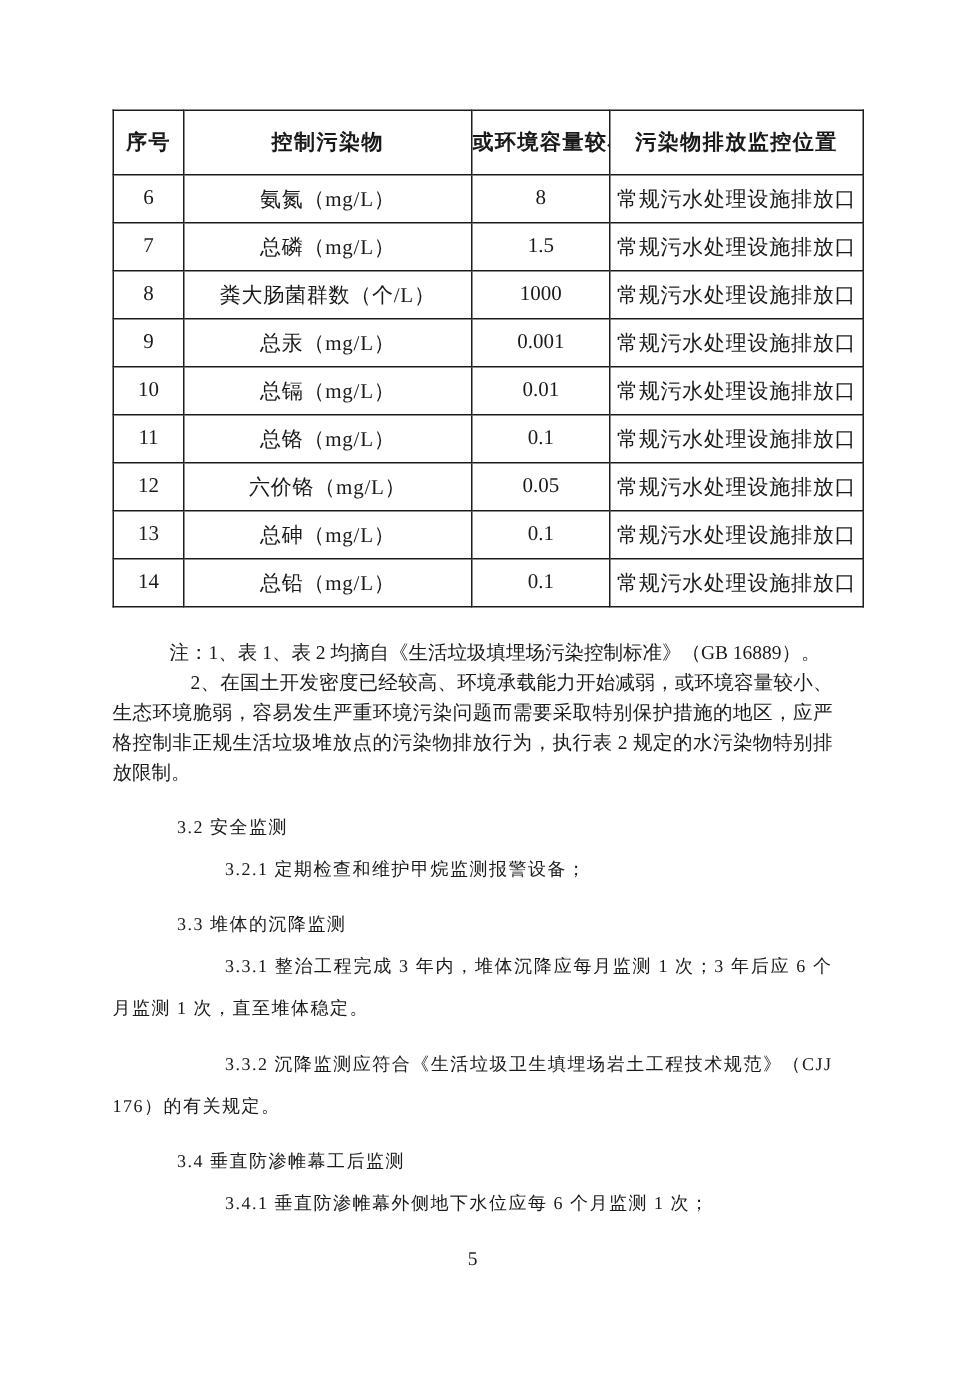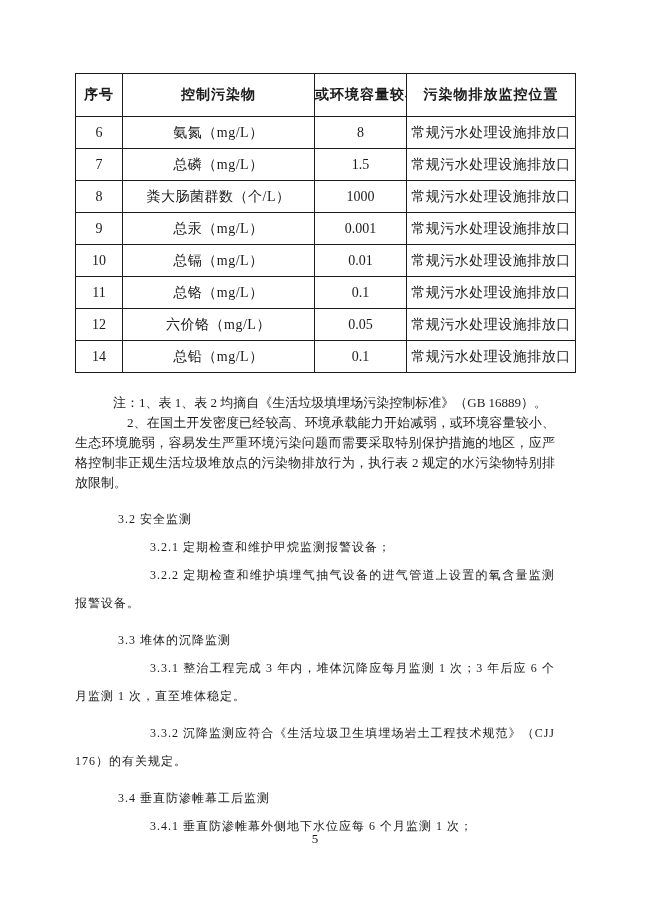--- a/index.html
+++ b/index.html
@@ -131,37 +131,42 @@
         <td class="num">0.1</td>
         <td>常规污水处理设施排放口</td>
       </tr>
       <tr>
         <td class="num">12</td>
         <td>六价铬（mg/L）</td>
         <td class="num">0.05</td>
         <td>常规污水处理设施排放口</td>
       </tr>
       <tr>
+        <td class="num">13</td>
+        <td>总砷（mg/L）</td>
+        <td class="num">0.1</td>
+        <td>常规污水处理设施排放口</td>
+      </tr>
+      <tr>
         <td class="num">14</td>
         <td>总铅（mg/L）</td>
         <td class="num">0.1</td>
         <td>常规污水处理设施排放口</td>
       </tr>
     </tbody>
   </table>
 
   <div class="notes">
     <div class="note-first">注：1、表 1、表 2 均摘自《生活垃圾填埋场污染控制标准》（GB 16889）。</div>
     <div class="note-para">2、在国土开发密度已经较高、环境承载能力开始减弱，或环境容量较小、生态环境脆弱，容易发生严重环境污染问题而需要采取特别保护措施的地区，应严格控制非正规生活垃圾堆放点的污染物排放行为，执行表 2 规定的水污染物特别排放限制。</div>
   </div>
 
   <div class="body-text">
     <div class="sec-heading">3.2 安全监测</div>
     <div class="sec-para">3.2.1 定期检查和维护甲烷监测报警设备；</div>
-    <div class="sec-para">3.2.2 定期检查和维护填埋气抽气设备的进气管道上设置的氧含量监测报警设备。</div>
     <div class="sec-heading mt">3.3 堆体的沉降监测</div>
     <div class="sec-para">3.3.1 整治工程完成 3 年内，堆体沉降应每月监测 1 次；3 年后应 6 个月监测 1 次，直至堆体稳定。</div>
     <div class="sec-para mt">3.3.2 沉降监测应符合《生活垃圾卫生填埋场岩土工程技术规范》（CJJ 176）的有关规定。</div>
     <div class="sec-heading mt">3.4 垂直防渗帷幕工后监测</div>
     <div class="sec-para">3.4.1 垂直防渗帷幕外侧地下水位应每 6 个月监测 1 次；</div>
   </div>
 
   <div class="page-number">5</div>
 
 </div>

